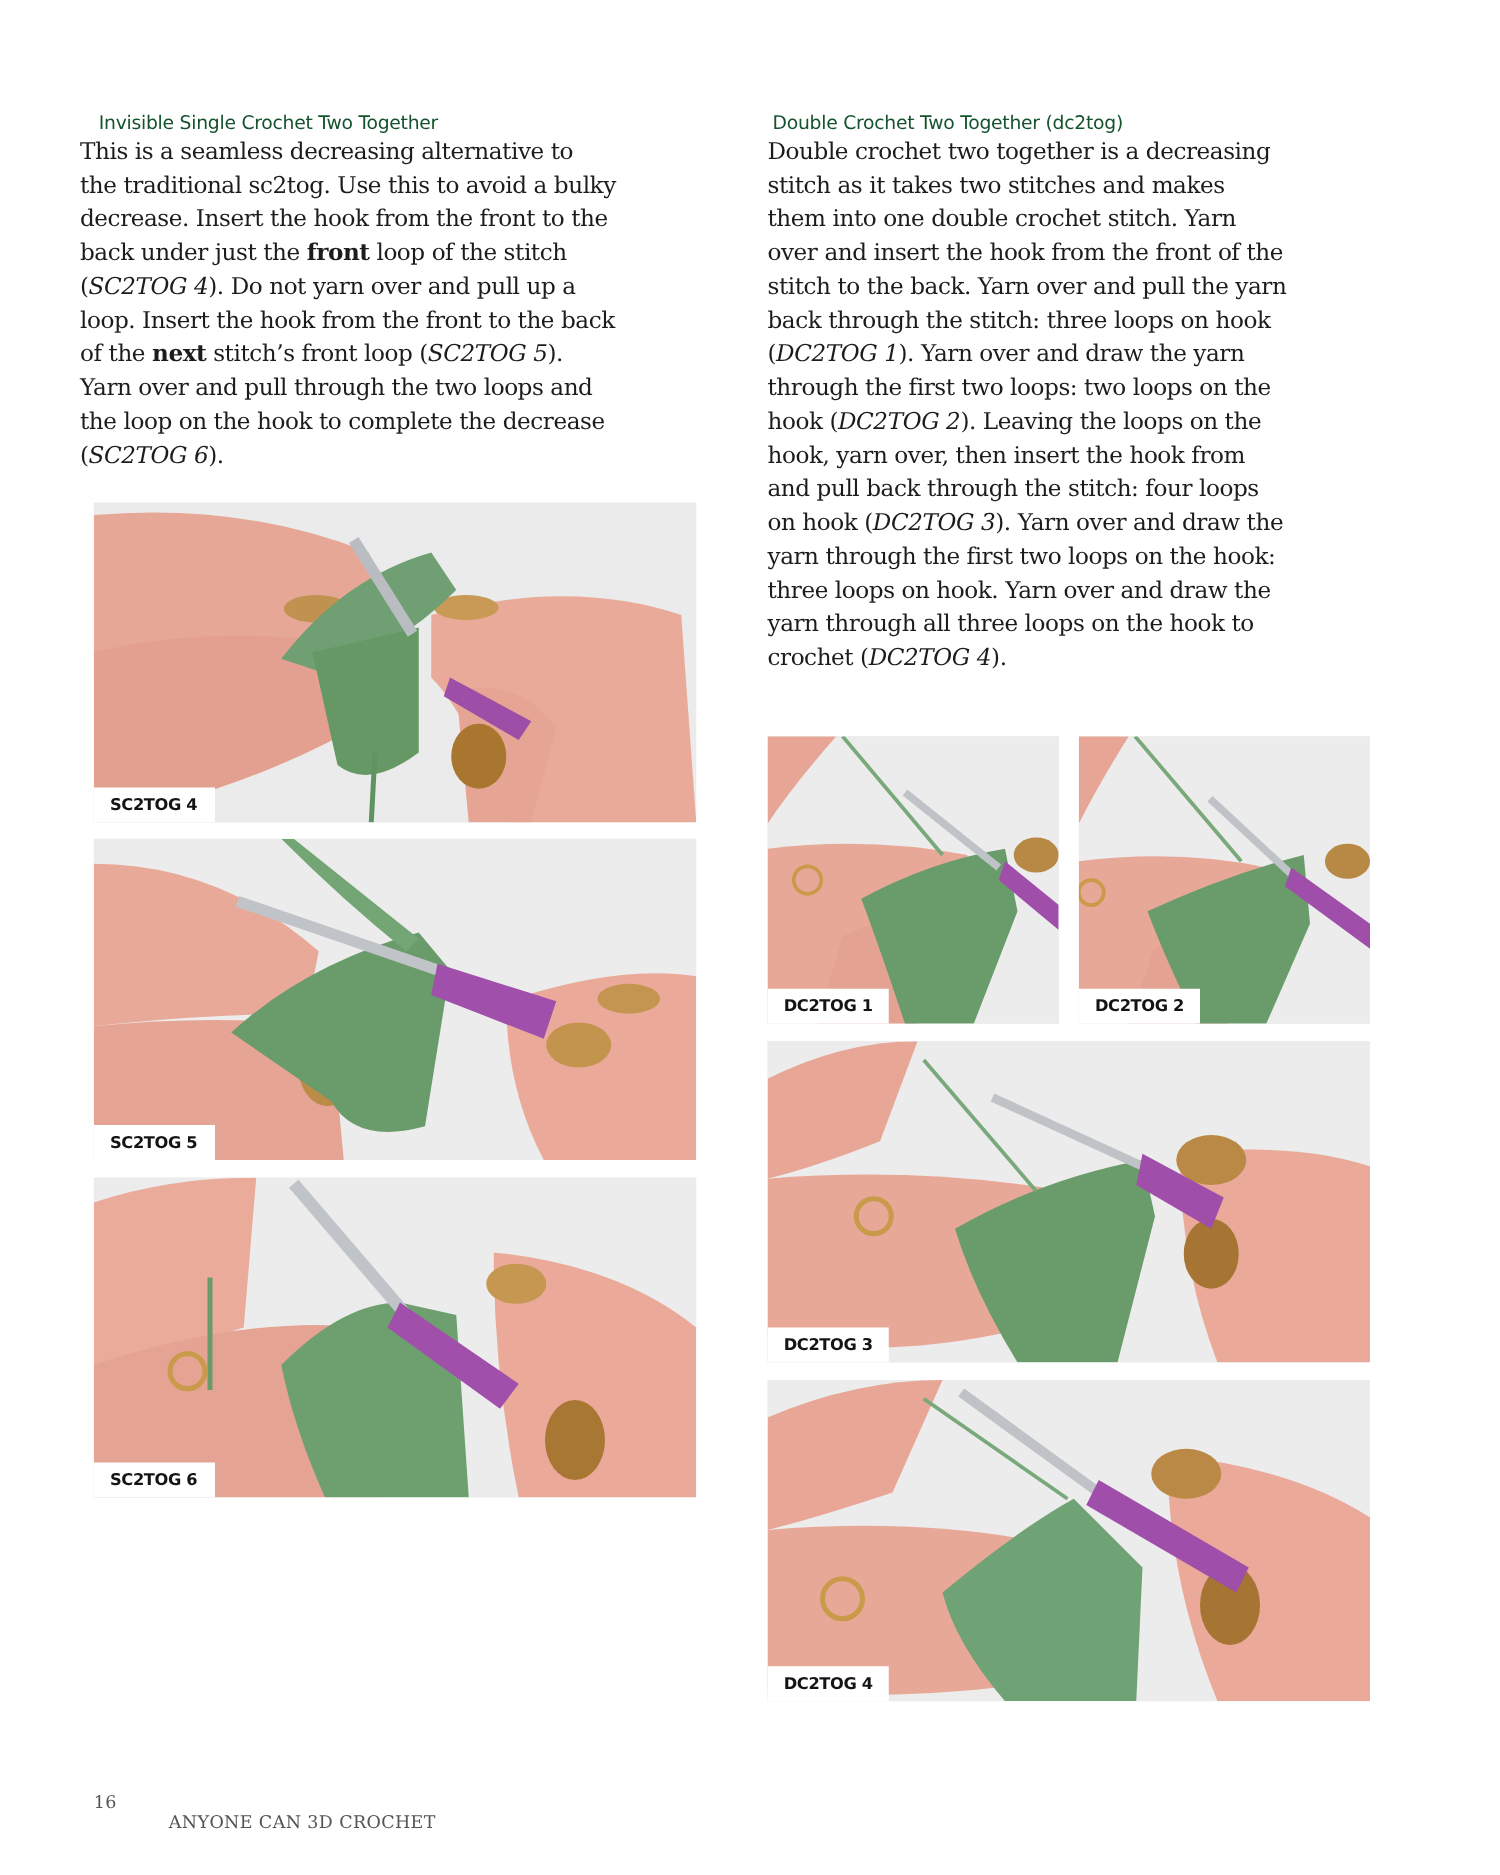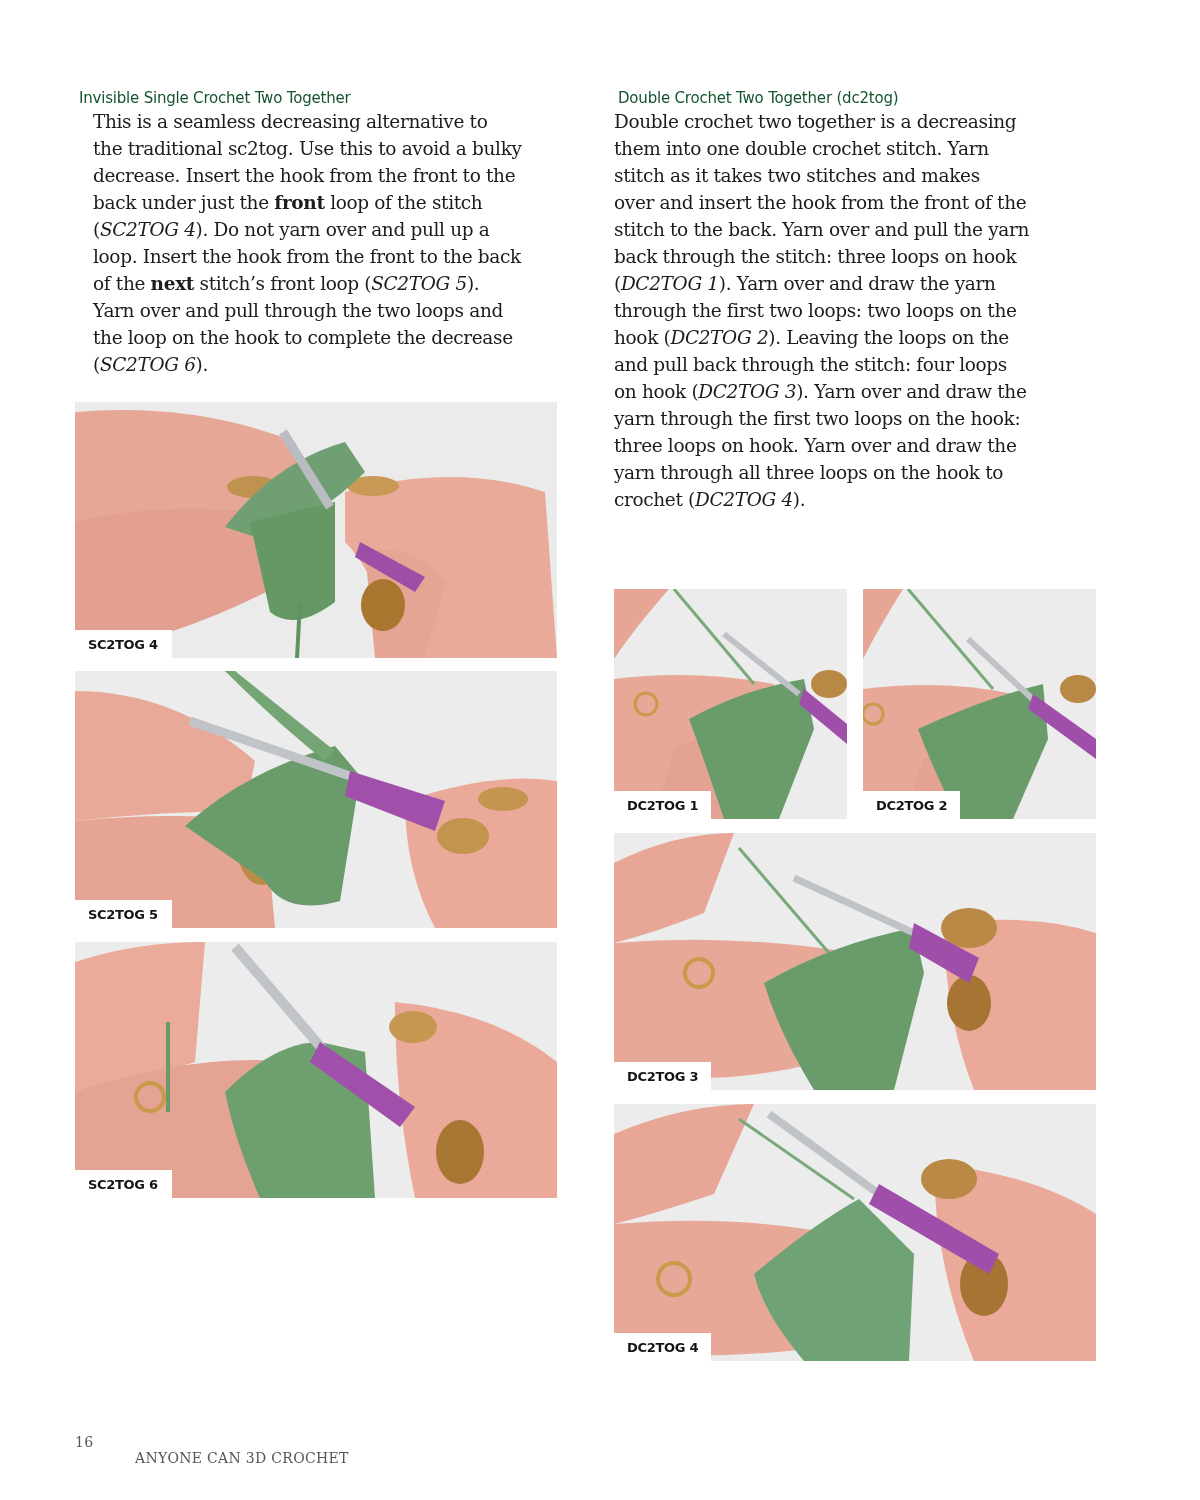--- a/index.html
+++ b/index.html
@@ -43,21 +43,21 @@
       font-family: "DejaVu Serif", serif; font-size: 14px; color: #555;
       letter-spacing: 0.3px;
     }
     .footer .page-num { position: absolute; left: 0; white-space: nowrap; }
     .footer .book-title { position: absolute; left: 60px; white-space: nowrap; margin-top: 16px; }
   </style>
 </head>
 <body>
 
 <h2 class="heading" style="left:75px; top:81px;">Invisible Single Crochet Two Together</h2>
-<div class="body-text" id="left-body" style="left:93px; top:108px;">
+<div class="body-text" id="left-body" style="left:64px; top:108px;">
     <span class="line"><span>This is a seamless decreasing alternative to</span></span>
     <span class="line"><span>the traditional sc2tog. Use this to avoid a bulky</span></span>
     <span class="line"><span>decrease. Insert the hook from the front to the</span></span>
     <span class="line"><span>back under just the </span><b>front</b><span> loop of the stitch</span></span>
     <span class="line"><span>(</span><i>SC2TOG 4</i><span>). Do not yarn over and pull up a</span></span>
     <span class="line"><span>loop. Insert the hook from the front to the back</span></span>
     <span class="line"><span>of the </span><b>next</b><span> stitch’s front loop (</span><i>SC2TOG 5</i><span>).</span></span>
     <span class="line"><span>Yarn over and pull through the two loops and</span></span>
     <span class="line"><span>the loop on the hook to complete the decrease</span></span>
     <span class="line"><span>(</span><i>SC2TOG 6</i><span>).</span></span>
@@ -114,28 +114,29 @@
     <line x1="160" y1="5" x2="250" y2="110" stroke="#c0c3c8" stroke-width="10"></line>
     <path d="M245 100 L340 165 L325 185 L235 120 Z" fill="#a04fab"></path>
     <circle cx="75" cy="155" r="14" fill="none" stroke="#c89a4a" stroke-width="4"></circle>
   </svg>
   <div class="caption">SC2TOG 6</div>
 </div>
 
 <h2 class="heading" style="left:614px; top:81px;">Double Crochet Two Together (dc2tog)</h2>
 <div class="body-text" id="right-body" style="left:614px; top:108px;">
     <span class="line"><span>Double crochet two together is a decreasing</span></span>
+    <span class="line"><span>stitch as it takes two stitches and makes</span></span>
     <span class="line"><span>them into one double crochet stitch. Yarn</span></span>
-    <span class="line"><span>stitch as it takes two stitches and makes</span></span>
     <span class="line"><span>over and insert the hook from the front of the</span></span>
     <span class="line"><span>stitch to the back. Yarn over and pull the yarn</span></span>
     <span class="line"><span>back through the stitch: three loops on hook</span></span>
     <span class="line"><span>(</span><i>DC2TOG 1</i><span>). Yarn over and draw the yarn</span></span>
     <span class="line"><span>through the first two loops: two loops on the</span></span>
     <span class="line"><span>hook (</span><i>DC2TOG 2</i><span>). Leaving the loops on the</span></span>
+    <span class="line"><span>hook, yarn over, then insert the hook from</span></span>
     <span class="line"><span>and pull back through the stitch: four loops</span></span>
     <span class="line"><span>on hook (</span><i>DC2TOG 3</i><span>). Yarn over and draw the</span></span>
     <span class="line"><span>yarn through the first two loops on the hook:</span></span>
     <span class="line"><span>three loops on hook. Yarn over and draw the</span></span>
     <span class="line"><span>yarn through all three loops on the hook to</span></span>
     <span class="line"><span>crochet (</span><i>DC2TOG 4</i><span>).</span></span>
   </div>
 
 <div class="photo" style="left:614px; top:589px; width:233px; height:230px;">
   <svg viewBox="0 0 233 230" preserveAspectRatio="none">

